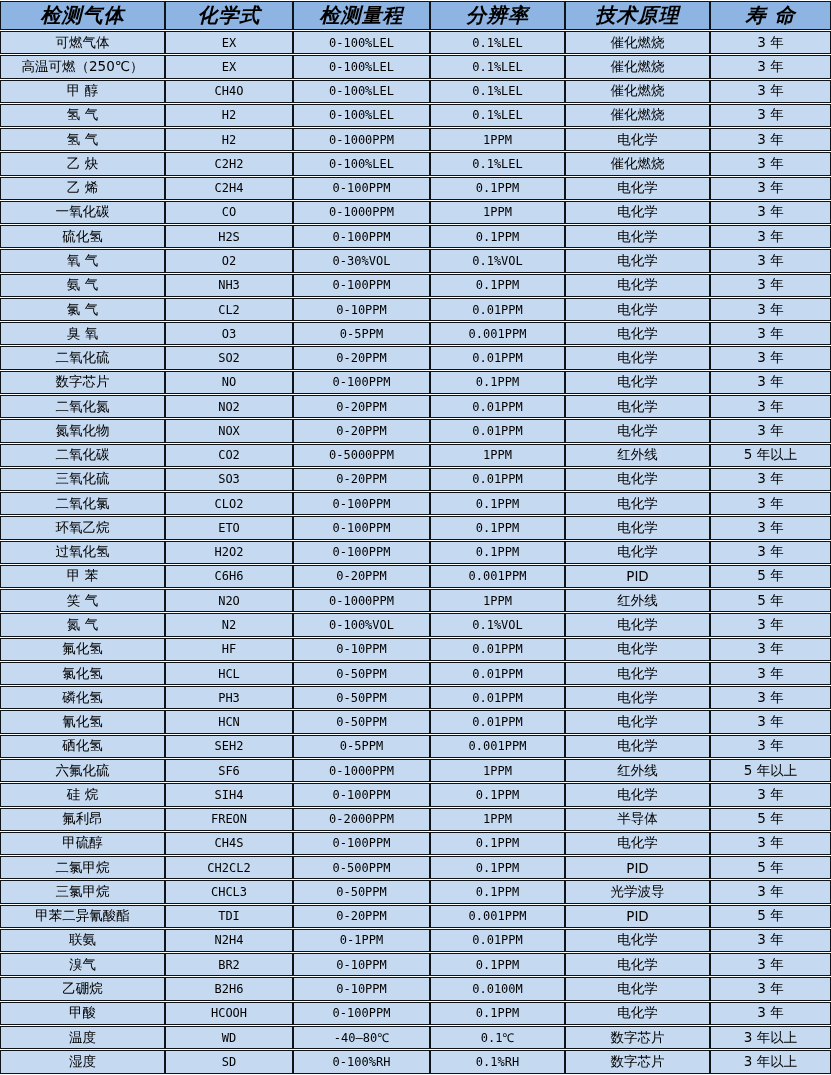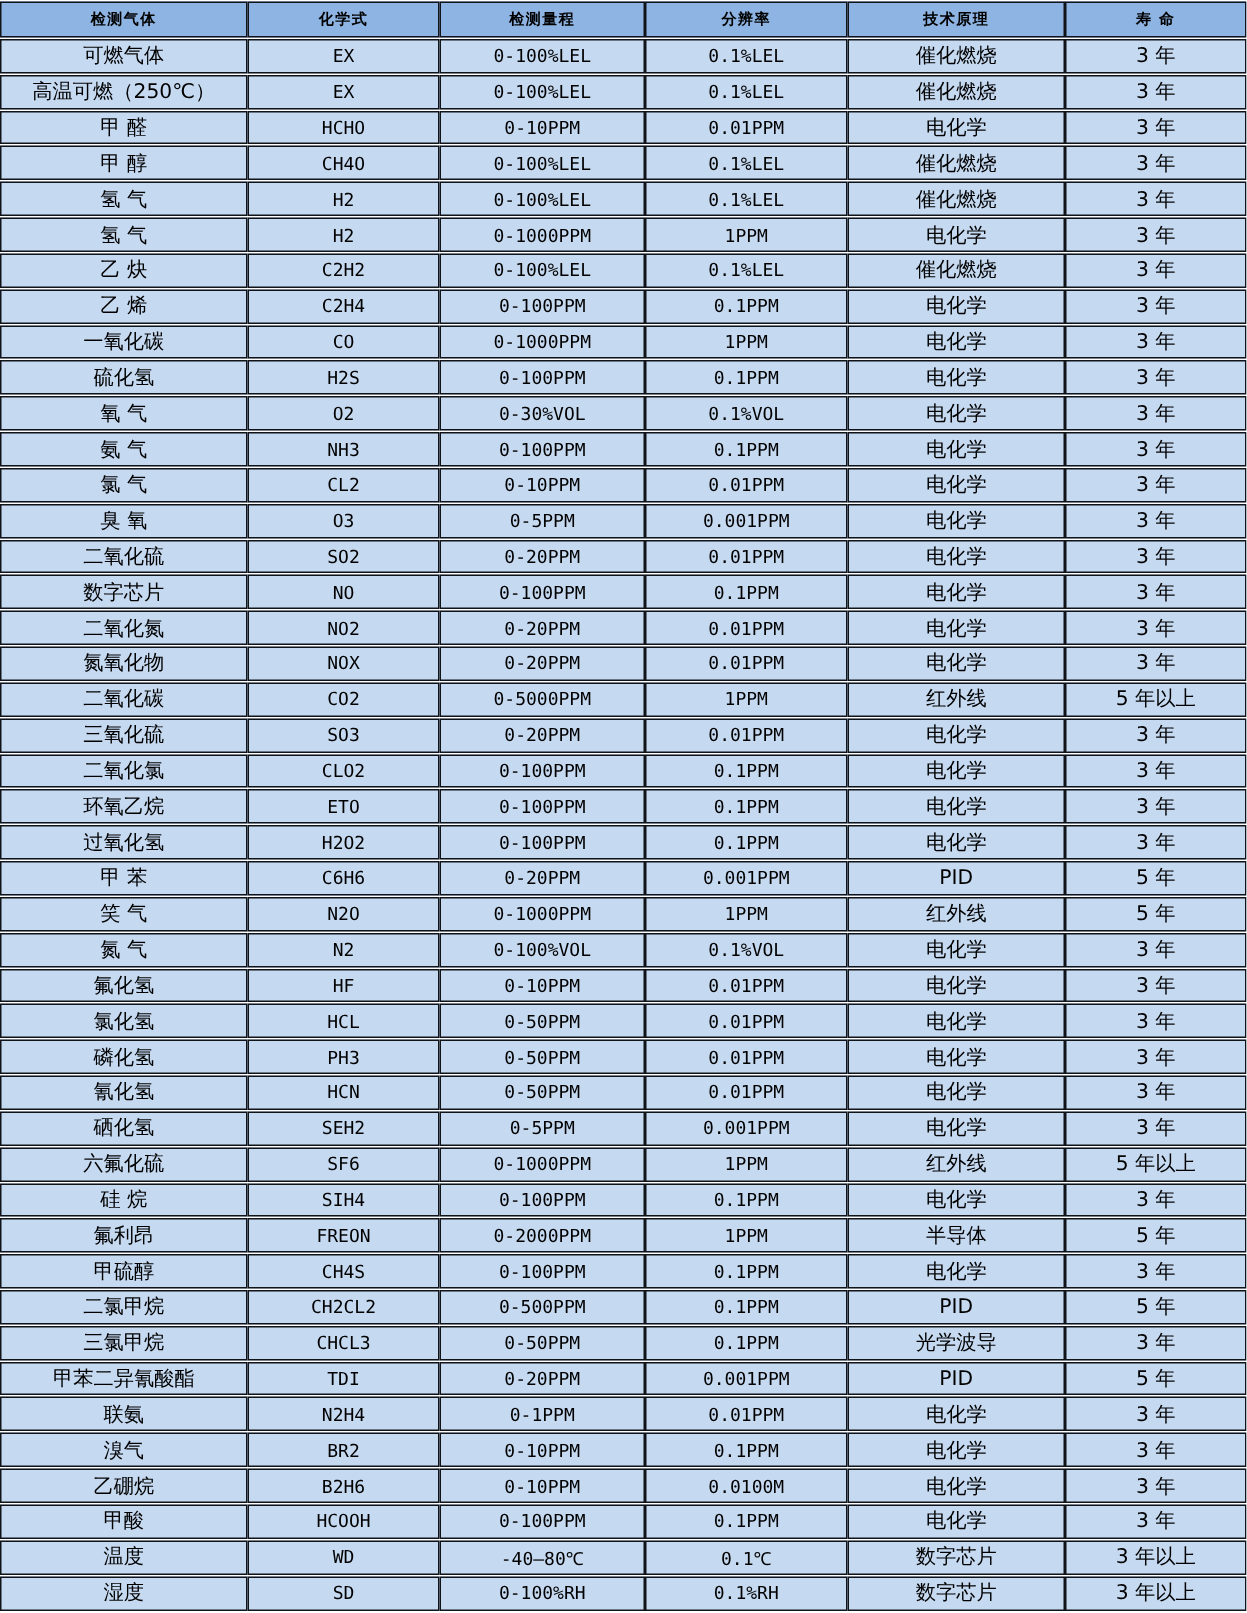--- a/index.html
+++ b/index.html
@@ -33,24 +33,25 @@
     border: 1px solid #101318;
     text-align: center;
     vertical-align: middle;
     padding: 0 2px;
     overflow: hidden;
     white-space: nowrap;
     color: var(--text-color, #000000);
   }
   thead th {
     background: var(--header-bg, #8DB4E2);
-    font-size: 10px;
+    font-size: 20px;
     font-weight: bold;
     height: 22px;
     letter-spacing: 1px;
+    font-style: italic;
   }
   tbody td {
     background: var(--row-bg, #C5D9F1);
     font-size: 13px;
   }
   tbody td.latin {
     font-family: "DejaVu Sans Mono", "Liberation Mono", monospace;
     font-size: 12px;
   }
   tbody td.cjk {
@@ -91,28 +92,20 @@
         </tr>
         <tr>
           <td class="cjk">高温可燃（250℃）</td>
           <td class="latin">EX</td>
           <td class="latin">0-100%LEL</td>
           <td class="latin">0.1%LEL</td>
           <td class="cjk">催化燃烧</td>
           <td class="cjk">3 年</td>
         </tr>
         <tr>
-          <td class="cjk">甲 醛</td>
-          <td class="latin">HCHO</td>
-          <td class="latin">0-10PPM</td>
-          <td class="latin">0.01PPM</td>
-          <td class="cjk">电化学</td>
-          <td class="cjk">3 年</td>
-        </tr>
-        <tr>
           <td class="cjk">甲 醇</td>
           <td class="latin">CH4O</td>
           <td class="latin">0-100%LEL</td>
           <td class="latin">0.1%LEL</td>
           <td class="cjk">催化燃烧</td>
           <td class="cjk">3 年</td>
         </tr>
         <tr>
           <td class="cjk">氢 气</td>
           <td class="latin">H2</td>

